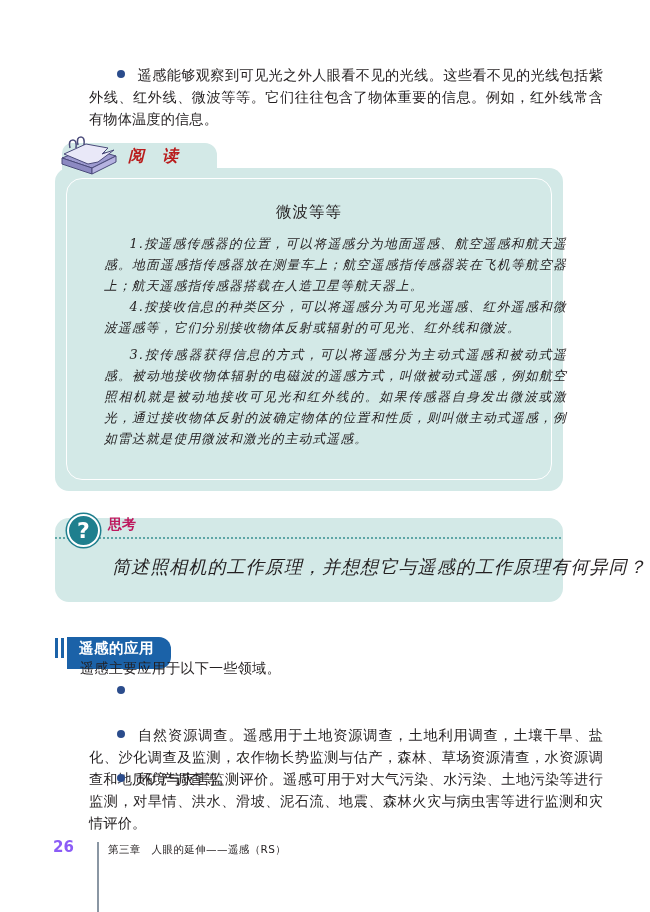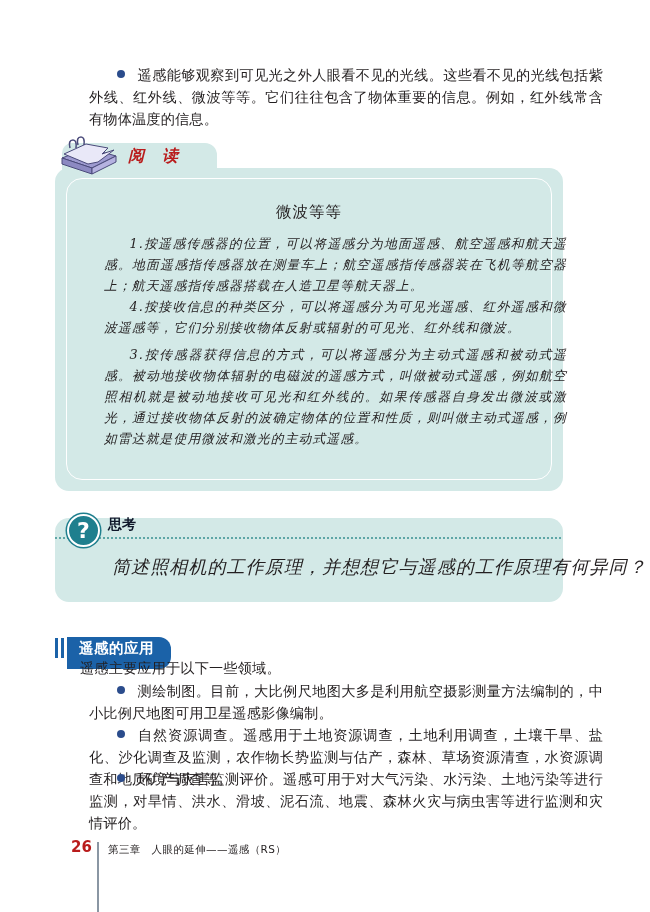--- a/index.html
+++ b/index.html
@@ -53,37 +53,37 @@
   .think-dots {
     left: 55px; top: 537px; width: 506px; height: 0;
     border-top: 2px dotted #5ea6a6;
   }
   .think-icon {
     left: 67px; top: 514px; width: 29px; height: 29px; border-radius: 50%;
     background: #1f7f8e; border: 2px solid #ffffff; box-shadow: 0 0 0 1.5px #1f7f8e;
     color: #ffffff; font-weight: bold; font-size: 22px; line-height: 29px; text-align: center;
   }
   .think-label {
-    left: 108px; top: 516px; font-size: 14px; font-weight: bold; color: #0f172a;
+    left: 108px; top: 516px; font-size: 14px; font-weight: bold; color: #be185d;
   }
   .think-text {
     left: 112px; top: 555px; font-size: 18px; letter-spacing: 1.1px; font-style: italic;
   }
 
   
   .sec-bars { left: 55px; top: 638px; height: 20px; display: flex; gap: 3px; }
   .sec-bars span { display: block; width: 3px; height: 20px; background: #1b62a8; }
   .sec-pill {
     left: 67px; top: 637px; height: 32px; width: 104px; background: #1b62a8;
     border-radius: 0 12px 12px 0; color: #ffffff; font-size: 14.5px; font-weight: bold;
     line-height: 22px; padding-left: 12px; box-sizing: border-box; letter-spacing: 0.5px;
   }
 
   
-  .page-num { left: 71px; top: 838px; font-size: 15px; font-weight: bold; color: #b91c1c; }
+  .page-num { left: 53px; top: 838px; font-size: 15px; font-weight: bold; color: #8b5cf6; }
   .footer-line { left: 97px; top: 842px; width: 1.5px; height: 70px; background: #8a96a3; }
   .footer-text { left: 108px; top: 843px; font-size: 10.5px; letter-spacing: 0.4px; }
 </style>
 </head>
 <body>
 
 <div class="abs para indent" style="left:62px; top:64px; width:514px;">
   <span class="bullet-dot"></span><span>遥感能够观察到可见光之外人眼看不见的光线。这些看不见的光线包括紫外线、红外线、微波等等。它们往往包含了物体重要的信息。例如，红外线常含有物体温度的信息。</span>
 </div>
 
@@ -116,21 +116,21 @@
 
 <div class="abs sec-bars">
     <span></span>
     <span></span>
   </div>
 <div class="abs sec-pill sans">遥感的应用</div>
 
 <div class="abs para" style="left:80px; top:657px;">遥感主要应用于以下一些领域。</div>
 
 <div class="abs para indent" style="left:62px; top:680px; width:514px;">
-  <span class="bullet-dot"></span><span>测绘制图。目前，大比例尺地图大多是利用航空摄影测量方法编制的，中小比例尺地图可用卫星遥感影像编制。</span>
+  <span class="bullet-dot"></span>
 </div>
 <div class="abs para indent" style="left:62px; top:724px; width:514px;">
   <span class="bullet-dot"></span><span>自然资源调查。遥感用于土地资源调查，土地利用调查，土壤干旱、盐化、沙化调查及监测，农作物长势监测与估产，森林、草场资源清查，水资源调查和地质矿产调查等。</span>
 </div>
 <div class="abs para indent" style="left:62px; top:768px; width:514px;">
   <span class="bullet-dot"></span><span>环境与灾害监测评价。遥感可用于对大气污染、水污染、土地污染等进行监测，对旱情、洪水、滑坡、泥石流、地震、森林火灾与病虫害等进行监测和灾情评价。</span>
 </div>
 
 <div class="abs page-num sans">26</div>
 <div class="abs footer-line"></div>

